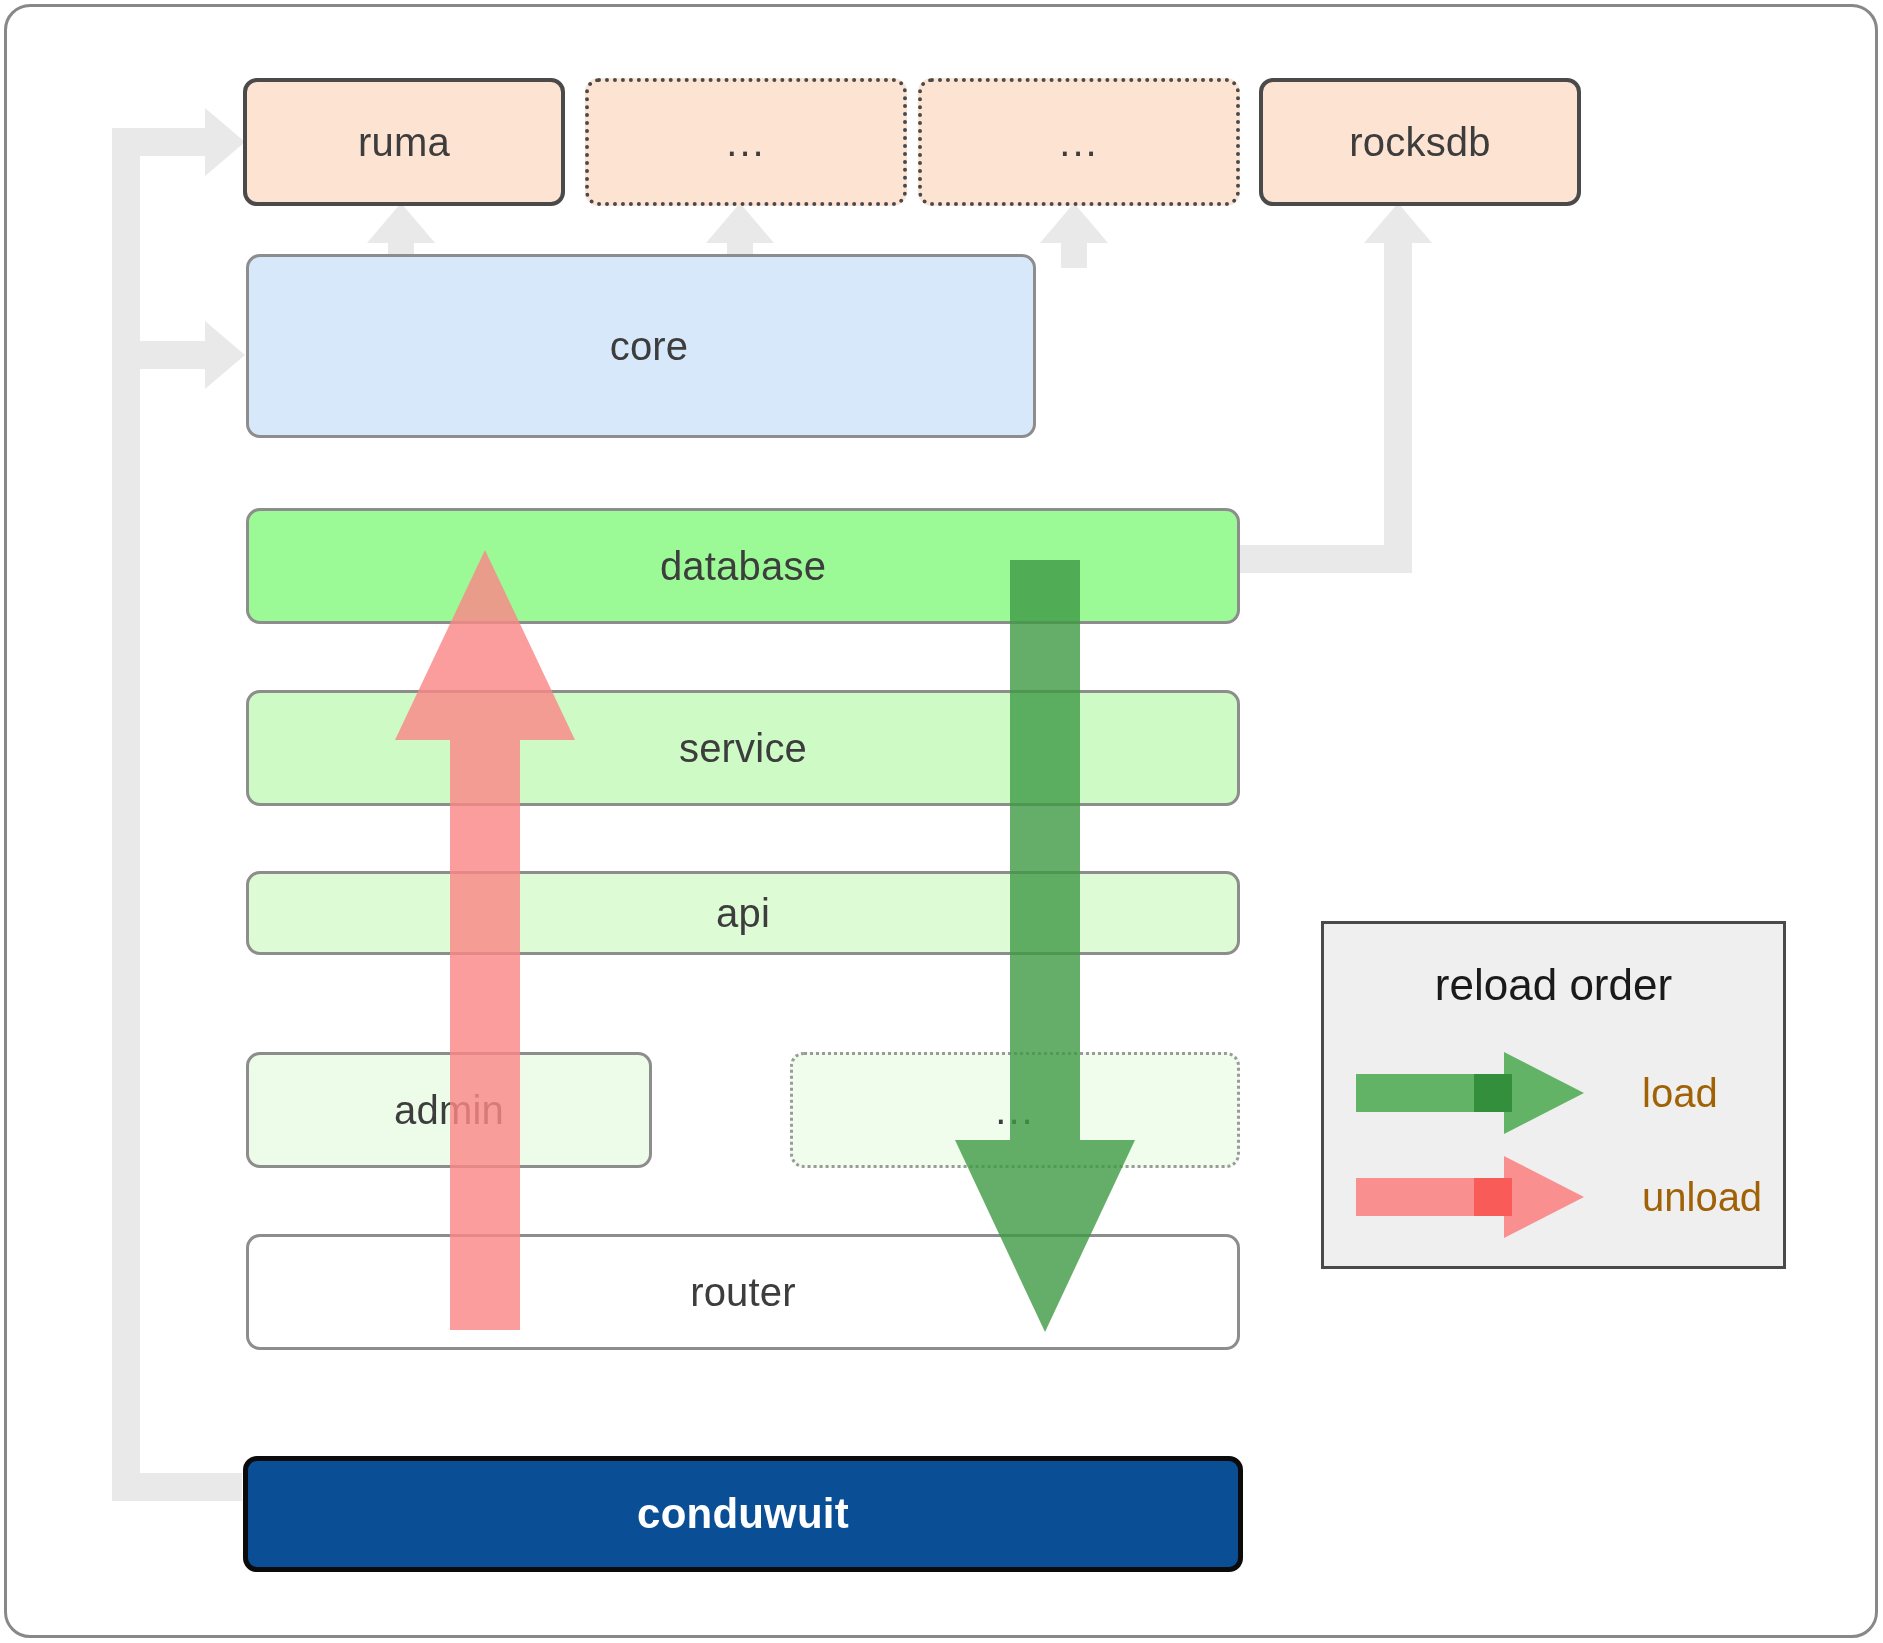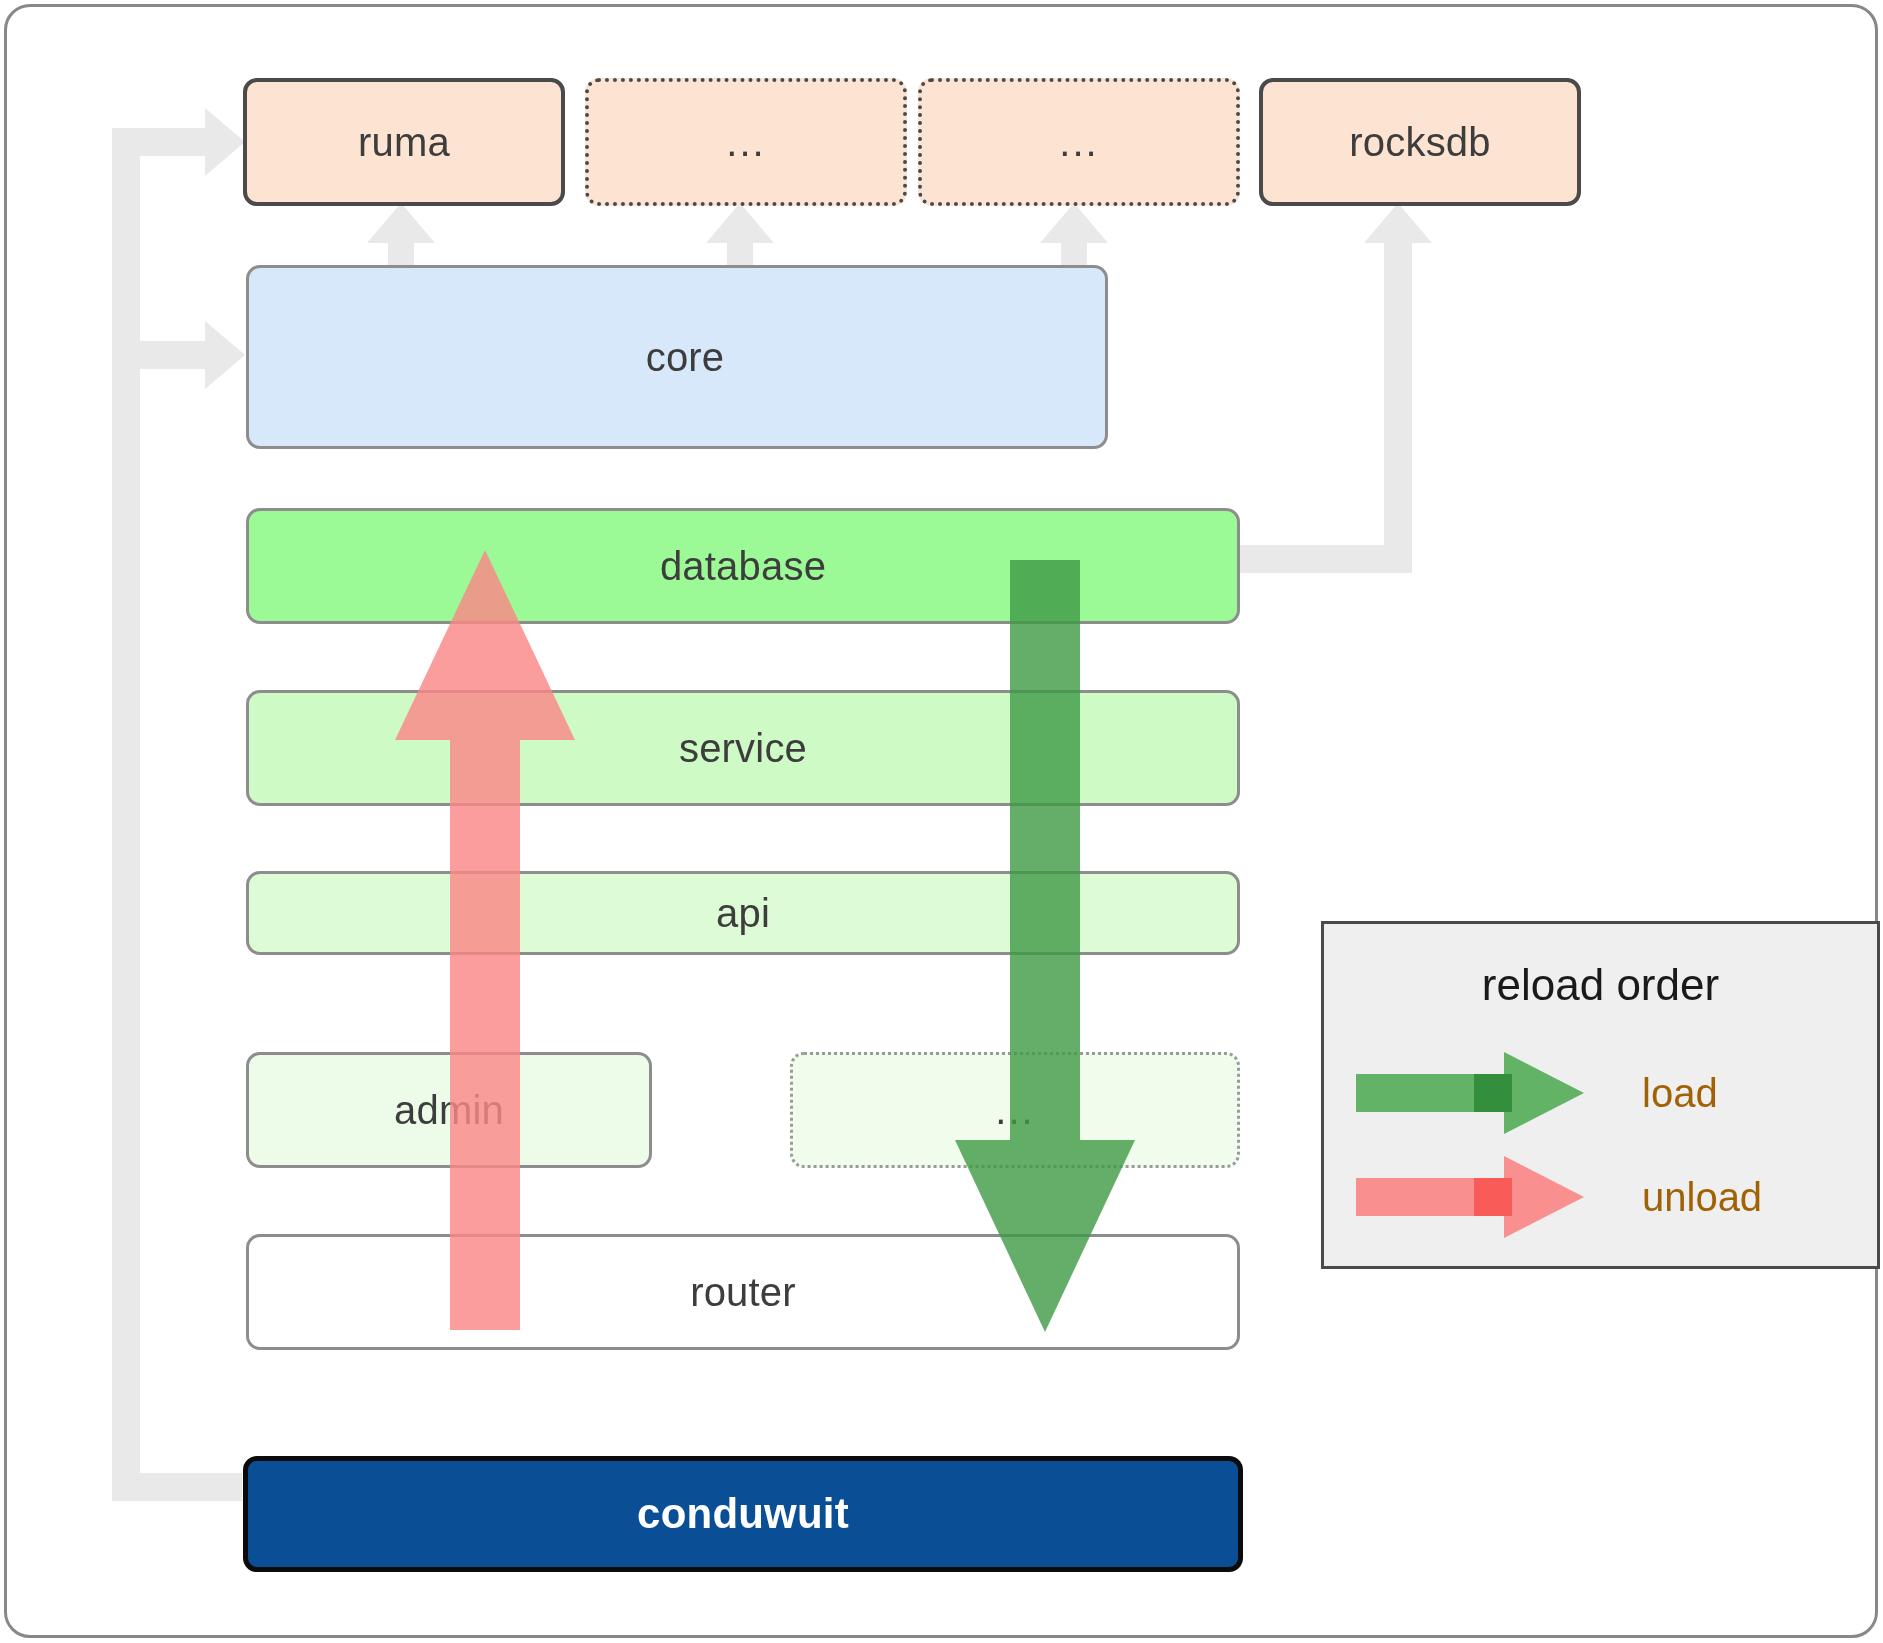--- a/index.html
+++ b/index.html
@@ -202,21 +202,21 @@
   </div>
 
   <div class="node crate optional dots" id="node-crate-dots-2" style="left:918px; top:78px; width:322px; height:128px;">
     <span class="node-label">...</span>
   </div>
 
   <div class="node crate" id="node-rocksdb" style="left:1259px; top:78px; width:322px; height:128px;">
     <span class="node-label">rocksdb</span>
   </div>
 
-  <div class="node" id="node-core" style="left:246px; top:265px; width:862px; height:184px;padding-left:16px;">
+  <div class="node" id="node-core" style="left:246px; top:254px; width:790px; height:184px;padding-left:16px;">
     <span class="node-label">core</span>
   </div>
 
   <div class="node" id="node-database" style="left:246px; top:508px; width:994px; height:116px;">
     <span class="node-label">database</span>
   </div>
 
   <div class="node" id="node-service" style="left:246px; top:690px; width:994px; height:116px;">
     <span class="node-label">service</span>
   </div>
@@ -242,21 +242,21 @@
   </div>
 
   <svg class="flow-arrow" style="left:380px; top:540px; width:210px; height:790px;" viewBox="0 0 210 790" preserveAspectRatio="none">
     <polygon points="105,10 195,200 140,200 140,790 70,790 70,200 15,200" fill="#fa8787" fill-opacity="0.82"></polygon>
   </svg>
 
   <svg class="flow-arrow" style="left:940px; top:560px; width:210px; height:780px;" viewBox="0 0 210 780" preserveAspectRatio="none">
     <polygon points="70,0 140,0 140,580 195,580 105,772 15,580 70,580" fill="#3f9a45" fill-opacity="0.80"></polygon>
   </svg>
 
-  <div id="legend" style="left:1321px; top:921px; width:559px; height:348px;padding-left:28px;">
+  <div id="legend" style="left:1321px; top:921px; width:465px; height:348px;padding-left:28px;">
     <div id="legend-title">reload order</div>
 
     <div class="legend-row" style="top:124px;">
       <div class="legend-swatch">
         <svg viewBox="0 0 230 90" preserveAspectRatio="none" style="width:230px;height:90px;">
           <polygon points="0,26 148,26 148,4 228,45 148,86 148,64 0,64" fill="#57ae5b" fill-opacity="0.92"></polygon>
           <rect x="118" y="26" width="38" height="38" fill="#2e8b36" fill-opacity="0.9"></rect>
         </svg>
       </div>
       <div class="legend-label">load</div>

